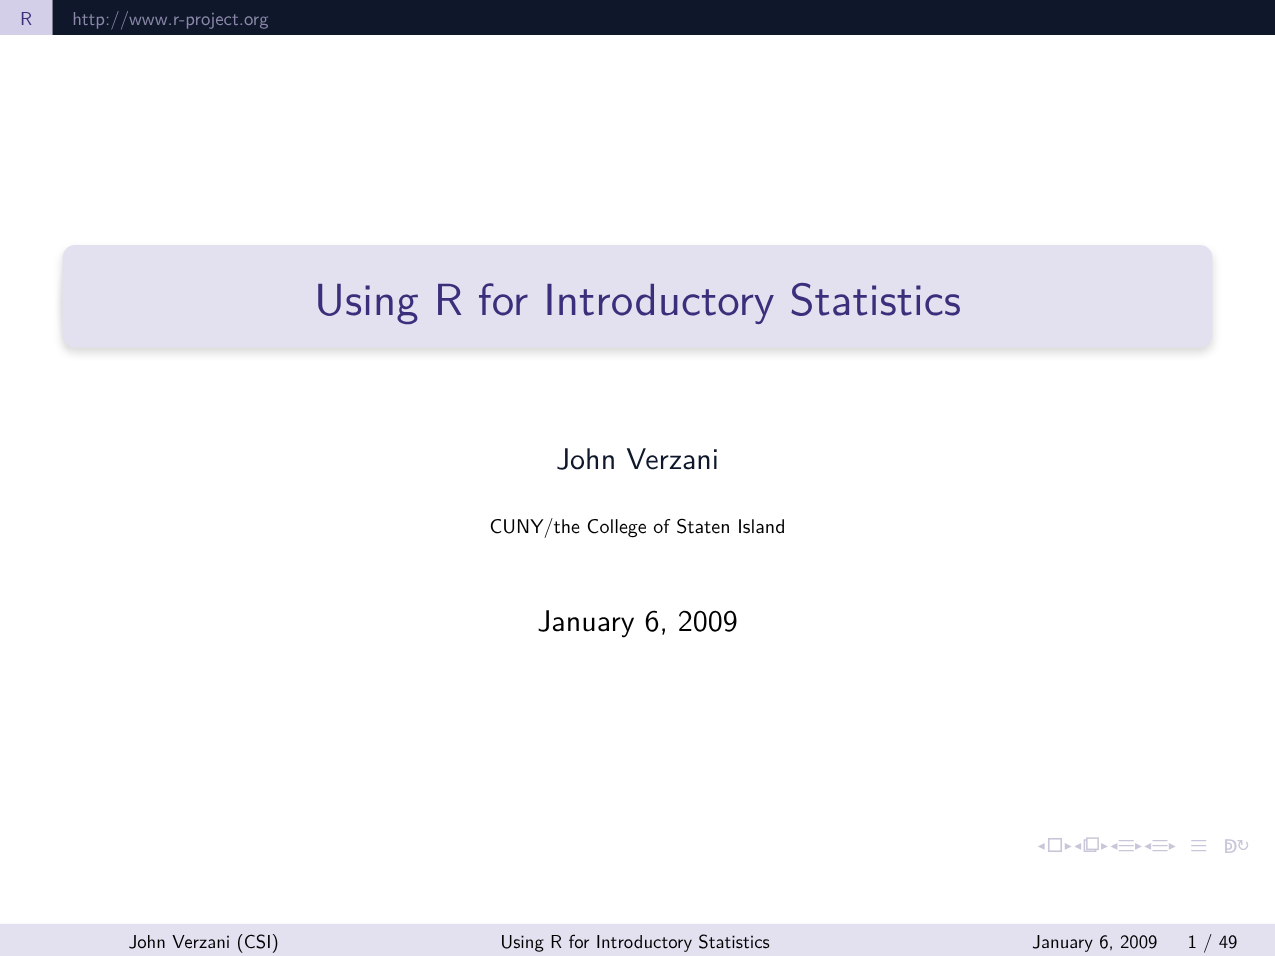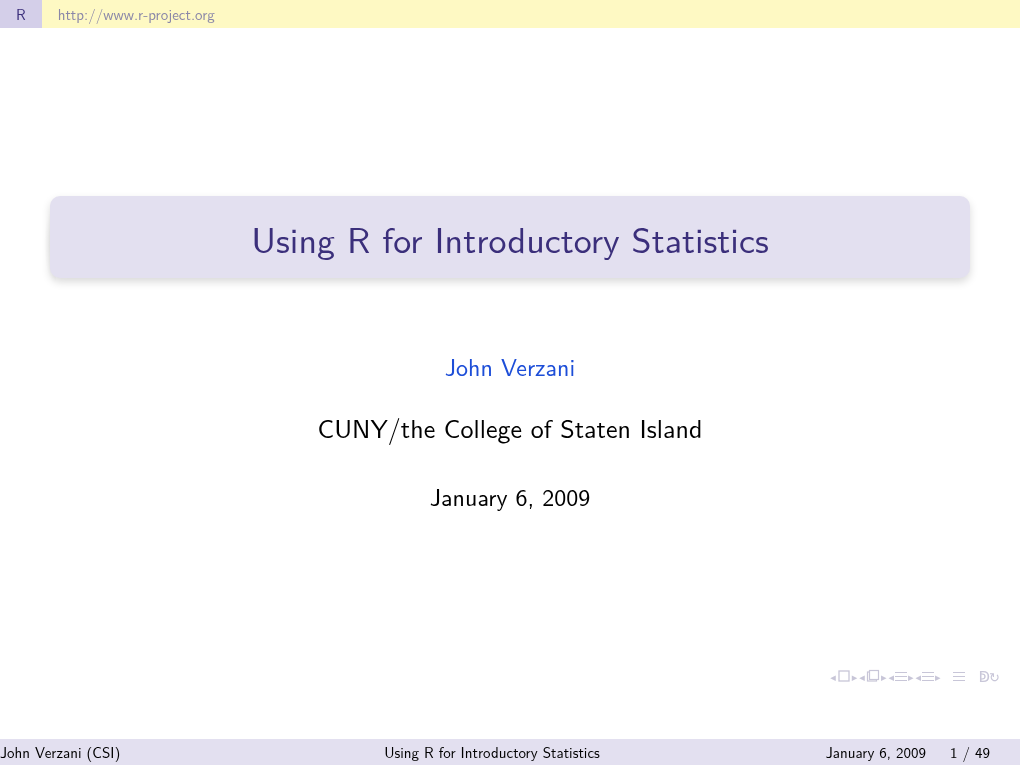--- a/index.html
+++ b/index.html
@@ -21,21 +21,21 @@
     .header-tab {
       background: #d4cfe9;
       color: #3b2f7b;
       padding: 4px 16px;
       display: flex;
       align-items: center;
       justify-content: center;
       font-weight: 400;
     }
     .header-right {
-      background: #fef9c3;
+      background: #0f172a;
       color: #8a87a8;
       padding: 4px 16px;
       flex: 1;
       display: flex;
       align-items: center;
     }
     .body-area {
       position: relative;
       width: 100%;
       height: calc(100% - 28px - 50px);
@@ -68,29 +68,29 @@
       color: #3b2f7b;
       font-weight: 400;
     }
     .author {
       position: absolute;
       top: 320px;
       left: 0;
       right: 0;
       text-align: center;
       font-size: 24px;
-      color: #1d4ed8;
+      color: #0f172a;
     }
     .affiliation {
       position: absolute;
       top: 380px;
       left: 0;
       right: 0;
       text-align: center;
-      font-size: 26px;
+      font-size: 16px;
       color: #000;
     }
     .date {
       position: absolute;
       top: 450px;
       left: 0;
       right: 0;
       text-align: center;
       font-size: 24px;
       color: #000;
@@ -151,22 +151,22 @@
       right: 0;
       height: 26px;
       background: #e3e0f0;
       display: flex;
       align-items: center;
       font-size: 15px;
       color: #000;
     }
     .footer-left {
       flex: 1;
-      text-align: left;
-      padding: 0 0;
+      text-align: center;
+      padding: 0 16px;
     }
     .footer-center {
       flex: 1.2;
       text-align: center;
       padding: 0 6px;
     }
     .footer-right {
       flex: 1;
       text-align: right;
       padding: 0 30px 0 6px;

